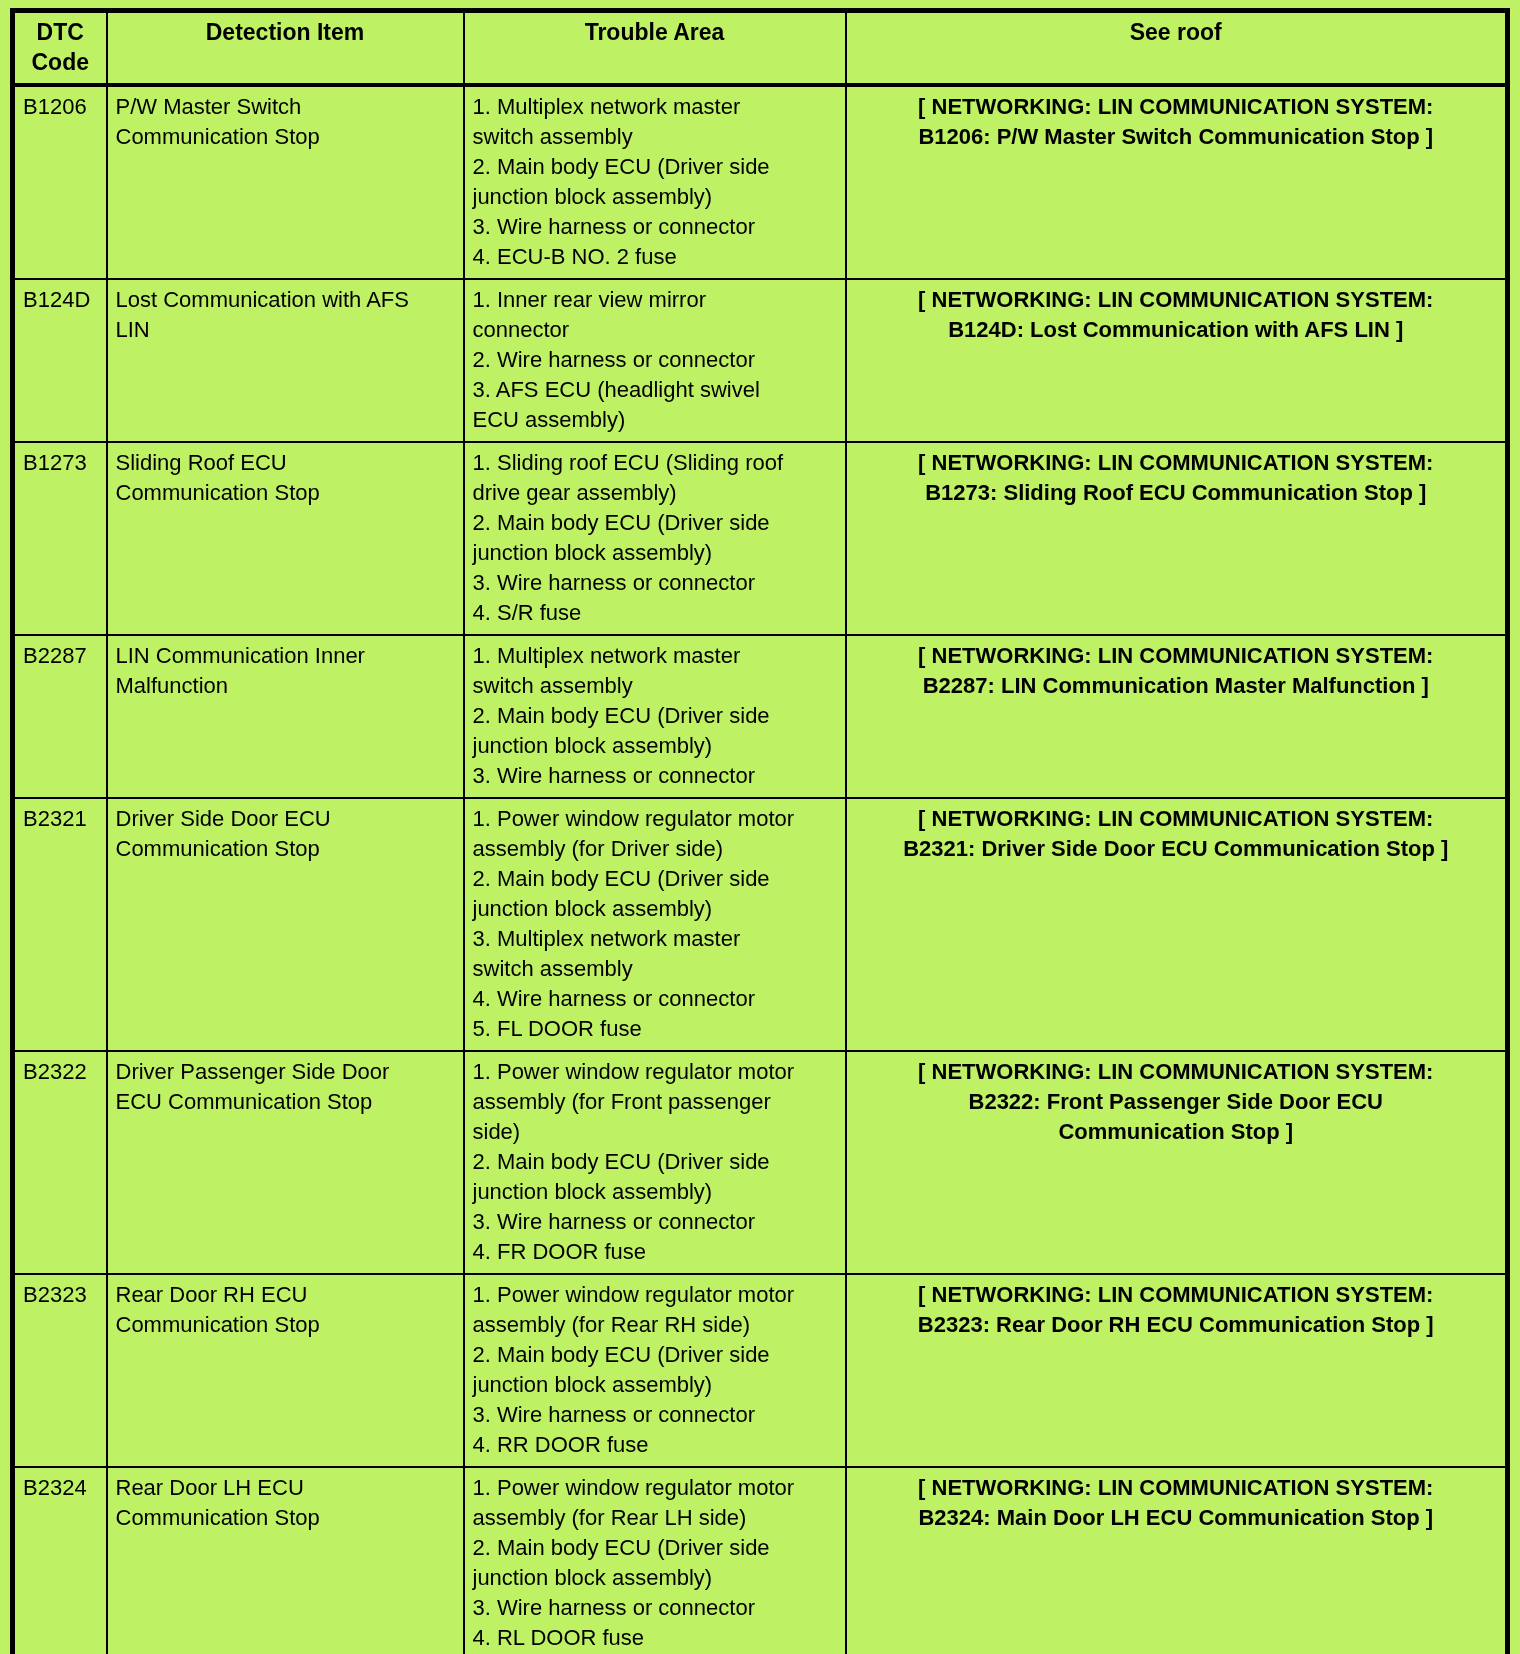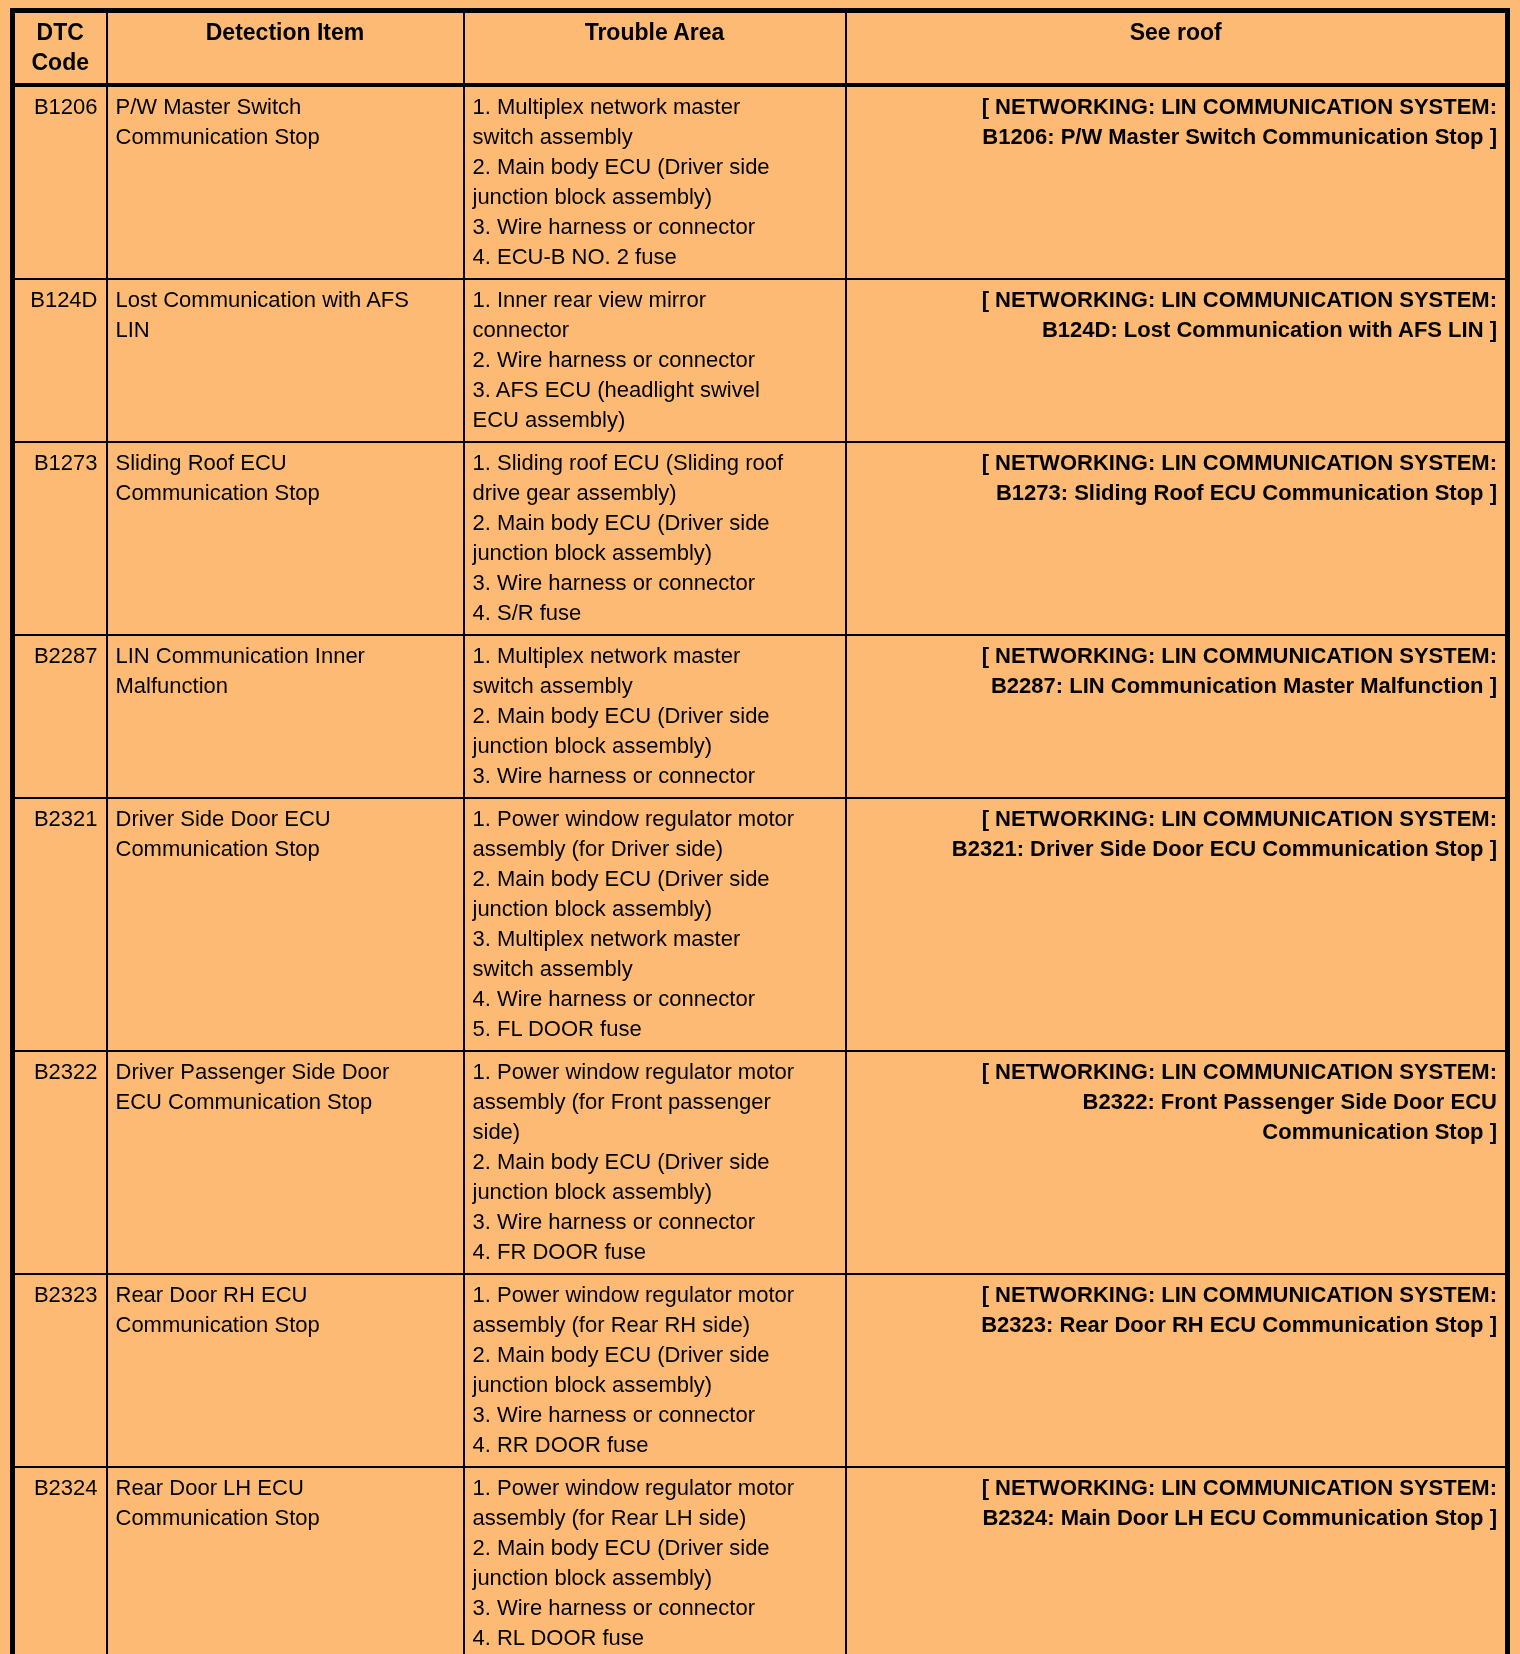--- a/index.html
+++ b/index.html
@@ -6,21 +6,21 @@
   html, body {
     margin: 0;
     padding: 0;
     background: #ffffff;
     font-family: "Liberation Sans", sans-serif;
     color: #000000;
   }
   .page {
     width: 1520px;
     height: 1654px;
-    background: #fdba74;
+    background: #bef264;
     padding: 8px 10px;
   }
   table.dtc-table {
     border-collapse: collapse;
     table-layout: fixed;
     width: 1500px;
     border: 5px solid #000000;
   }
   .dtc-table th, .dtc-table td {
     border: 2px solid #000000;
@@ -34,24 +34,24 @@
     text-align: center;
     font-size: 23px;
     line-height: 30px;
     padding-top: 4px;
   }
   .dtc-table td {
     font-size: 22px;
     line-height: 30px;
   }
   td.code-cell {
-    text-align: right;
+    text-align: left;
   }
   td.see-cell {
-    text-align: right;
+    text-align: center;
     font-weight: bold;
   }
   .line {
     white-space: nowrap;
     line-height: 30px;
   }
   td.see-cell .line {
     white-space: normal;
   }
 </style>

